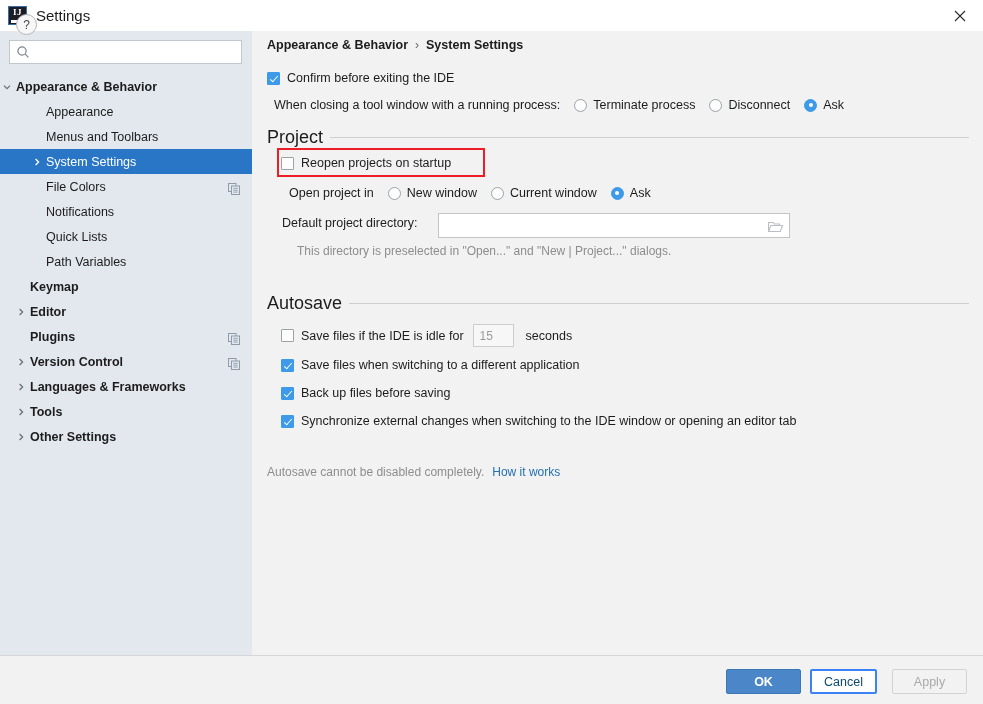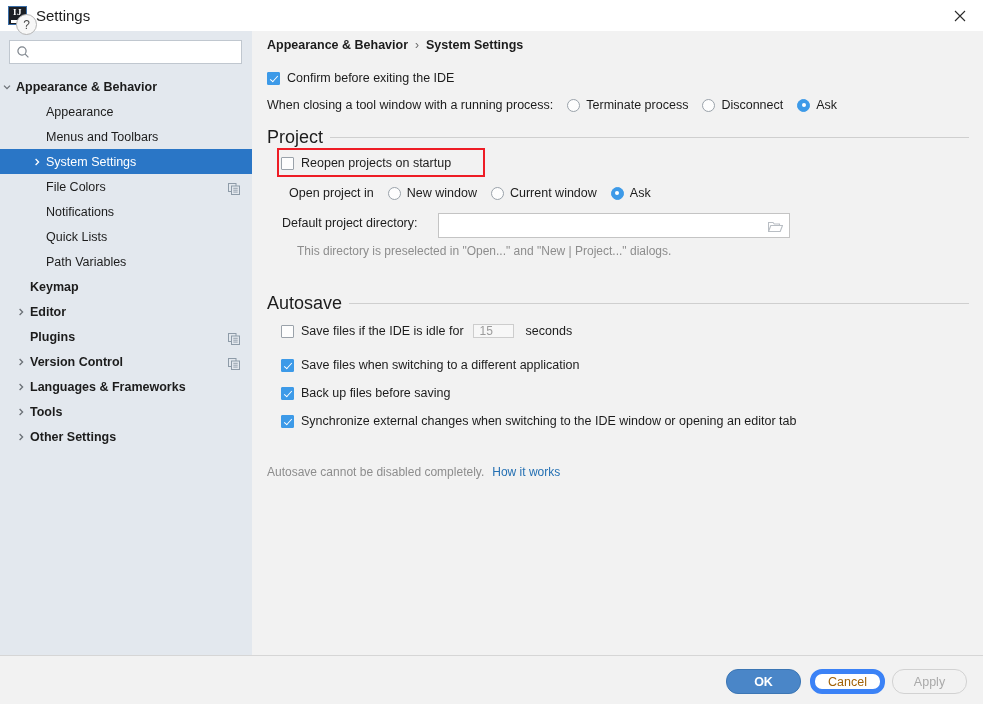--- a/index.html
+++ b/index.html
@@ -261,21 +261,21 @@
     padding: 0 26px 0 5px;
     box-sizing: border-box;
   }
   .folder-icon {
     position: absolute;
     right: 6px; top: 5px;
     width: 15px; height: 12px;
     cursor: pointer;
   }
   .spinner-field {
-    width: 41px; height: 14px;
+    width: 41px; height: 23px;
     background: #f7f7f7;
     border: 1px solid #cdcdcd;
     box-sizing: border-box;
     display: flex; align-items: center;
     padding-left: 6px;
     font-size: 12px;
     color: #9b9b9b;
   }
   .hint {
     font-size: 12px;
@@ -319,34 +319,34 @@
   }
   .btn {
     position: absolute;
     top: 669px;
     height: 25px;
     font-family: "Liberation Sans", sans-serif;
     font-size: 12.5px;
     box-sizing: border-box;
     display: flex; align-items: center; justify-content: center;
     cursor: pointer;
-    border-radius: 12px;
+    border-radius: 2px;
   }
   .btn-ok {
     left: 726px; width: 75px;
     background: #4a86c8;
     border: 1px solid #3c76b4;
     color: #ffffff;
     font-weight: bold;
   }
   .btn-cancel {
-    left: 810px; width: 75px;
-    background: #ffffff;
-    border: 5px solid #3b82f6;
-    color: #a16207;
+    left: 810px; width: 67px;
+    background: #ffffff;
+    border: 2px solid #3b82f6;
+    color: #0c4a6e;
   }
   .btn-apply {
     left: 892px; width: 75px;
     background: #f2f2f2;
     border: 1px solid #d2d2d2;
     color: #a9a9a9;
     cursor: default;
   }
 </style>
 </head>
@@ -483,21 +483,21 @@
       <span>Appearance &amp; Behavior</span>
       <span class="bc-sep">›</span>
       <span>System Settings</span>
     </div>
 
     <div class="row" style="left:15px; top:40px;">
       <span class="cb checked"></span>
       <span class="cb-label">Confirm before exiting the IDE</span>
     </div>
 
-    <div class="row" style="left:15px; top:67px;">
+    <div class="row" style="left:22px; top:67px;">
       <span>When closing a tool window with a running process:</span>
       <span style="display:inline-flex; align-items:center; margin-left:14px;">
         <span class="rb"></span>
         <span class="rb-label">Terminate process</span>
         <span class="rb"></span>
         <span class="rb-label">Disconnect</span>
         <span class="rb checked"></span>
         <span class="rb-label">Ask</span>
       </span>
     </div>

